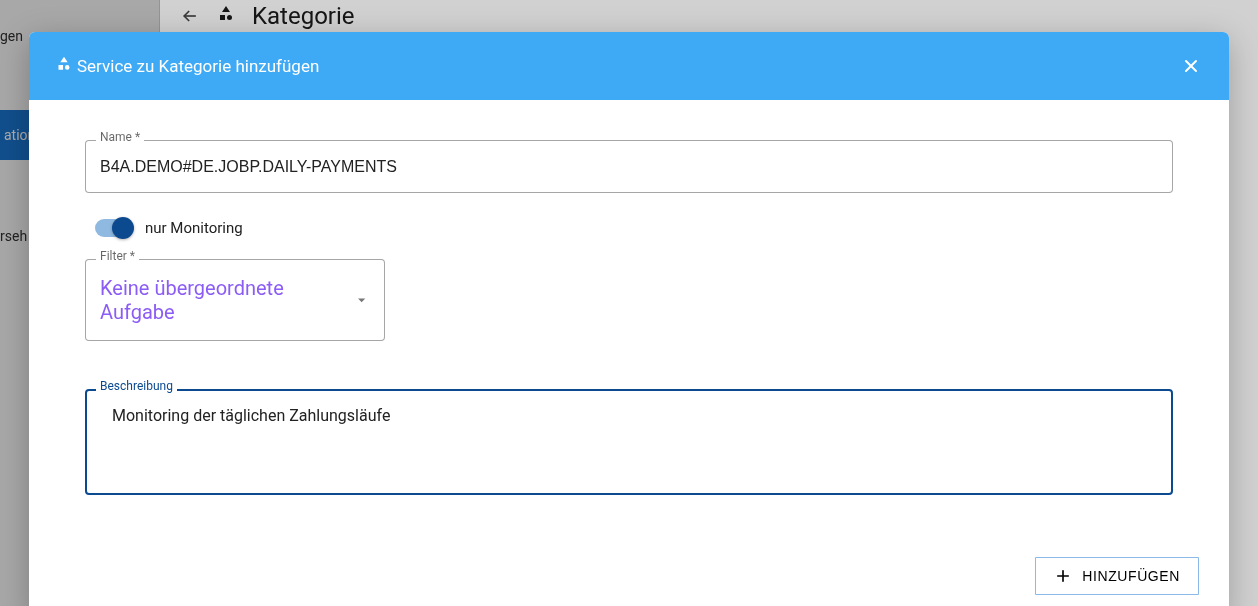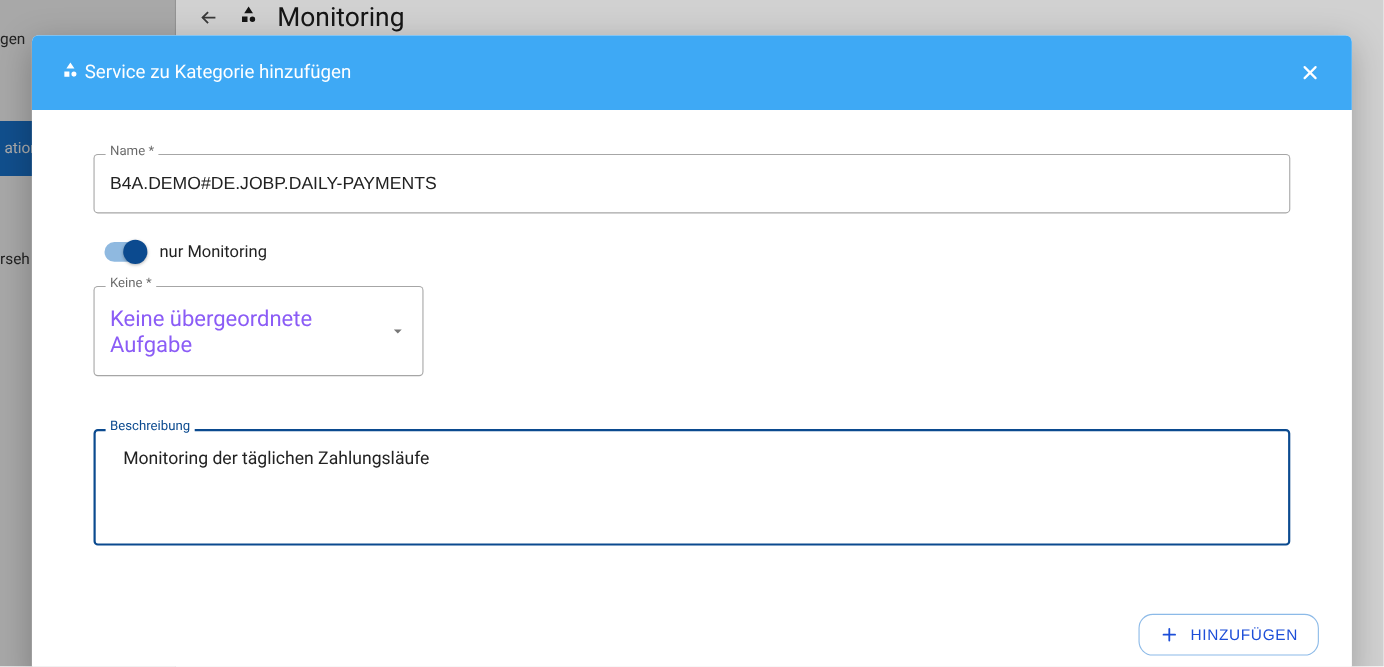--- a/index.html
+++ b/index.html
@@ -198,26 +198,26 @@
 
     
     .dialog-footer {
       padding: 16px 30px 24px 30px;
       display: flex;
       justify-content: flex-end;
     }
     .btn-outlined {
       border: 1px solid rgba(25,118,210,0.5);
       background: #fff;
-      color: #1d4ed8;
+      color: #000000;
       font-size: 14px;
       font-weight: 500;
       letter-spacing: 0.6px;
       padding: 9px 18px;
-      border-radius: 13px;
+      border-radius: 1px;
       display: inline-flex;
       align-items: center;
       gap: 10px;
       cursor: pointer;
     }
     .btn-outlined svg { width: 18px; height: 18px; }
   </style>
 </head>
 <body>
 
@@ -230,21 +230,21 @@
     <div class="bg-sidebar-text2">rseh</div>
   </div>
   <div class="bg-header">
     <svg class="bg-arrow" viewBox="0 0 24 24" fill="none" stroke="currentColor" stroke-width="2">
       <path d="M19 12H5"></path>
         <path d="M11 18l-6-6 6-6"></path>
     </svg>
     <svg class="bg-header-icon" viewBox="0 0 24 24" fill="currentColor">
       <path d="M12 2l4 6H8l4-6zm-6 9h5v5H6v-5zm9.5 0a2.5 2.5 0 110 5 2.5 2.5 0 010-5z"></path>
     </svg>
-    <span class="bg-title">Monitoring</span>
+    <span class="bg-title">Kategorie</span>
   </div>
 </div>
 
 <div class="overlay">
   <div class="dialog">
 
     <div class="dialog-header">
       <div class="dialog-header-left">
         <svg class="dialog-header-icon" viewBox="0 0 24 24" fill="currentColor">
           <path d="M12 2l4 6H8l4-6zm-6 9h5v5H6v-5zm9.5 0a2.5 2.5 0 110 5 2.5 2.5 0 010-5z"></path>
@@ -270,21 +270,21 @@
 
       <div class="toggle-row">
         <div class="toggle">
           <div class="toggle-track"></div>
           <div class="toggle-thumb"></div>
         </div>
         <span class="toggle-label">nur Monitoring</span>
       </div>
 
       <div class="field small">
-        <span class="field-label">Keine *</span>
+        <span class="field-label">Filter *</span>
         <div class="field-outline field-select">
           <span class="field-select-text">Keine übergeordnete Aufgabe</span>
           <svg class="field-caret" viewBox="0 0 24 24" fill="currentColor">
             <path d="M7 10l5 5 5-5z"></path>
           </svg>
         </div>
       </div>
 
       <div class="field active" style="margin-top:22px;">
         <span class="field-label">Beschreibung</span>

